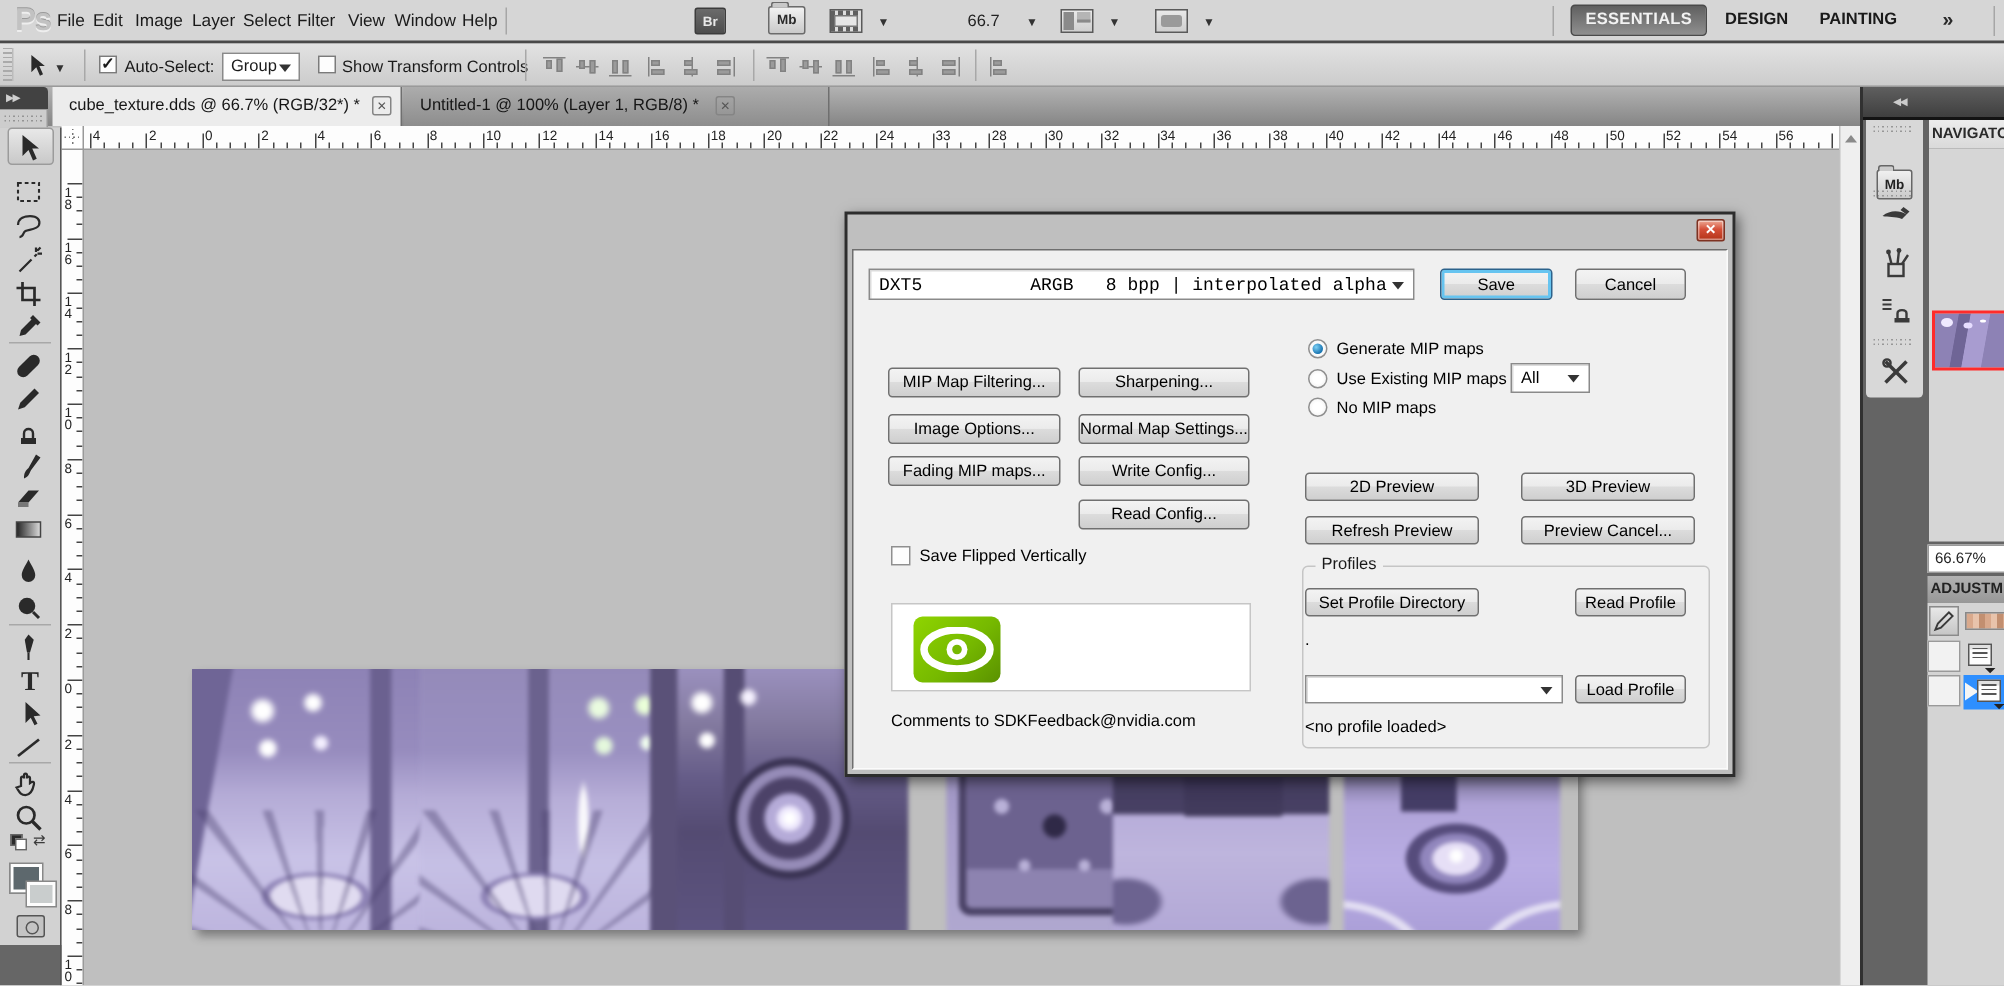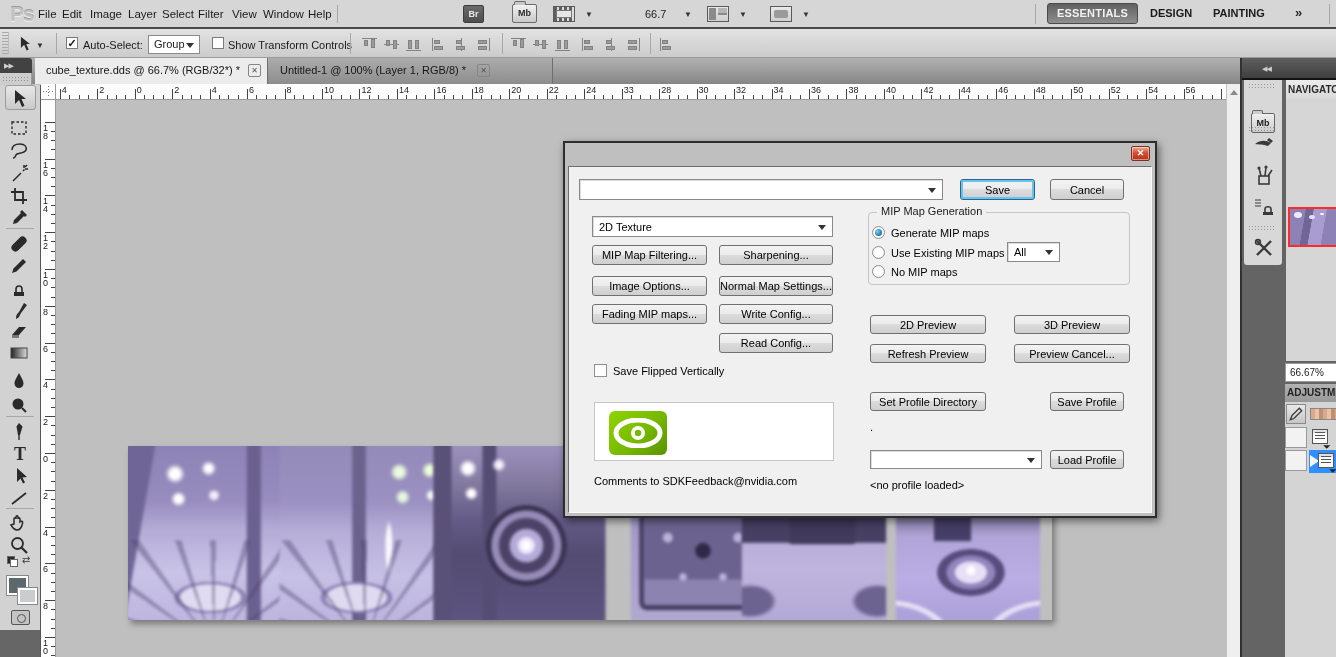--- a/index.html
+++ b/index.html
@@ -575,60 +575,57 @@
     <div class="face f6"></div>
   </div>
   <div id="vscroll">
       <div class="up"></div>
     </div>
 
   <div id="dialog">
     <div id="dlg-close">✕</div>
     <div id="dlg-body"></div>
     <div class="combo" style="left:14px;top:36px;width:364px;height:21px">
+        <span class="cval" style="font-family:'Liberation Mono',monospace;font-size:12px">DXT5          ARGB   8 bpp | interpolated alpha</span>
         <span class="caret2"></span>
       </div>
     <button class="win-btn default" style="left:395px;top:36px;width:75px;height:21px">Save</button>
     <button class="win-btn" style="left:485px;top:36px;width:74px;height:21px">Cancel</button>
-    <div class="combo" style="left:27px;top:73px;width:241px;height:21px">
-        <span class="cval">2D Texture</span>
-        <span class="caret2"></span>
-      </div>
     <div id="leftbtns"></div>
     <span class="cb2" style="left:29px;top:221px"></span>
     <span class="dlabel" style="left:48px;top:222px">Save Flipped Vertically</span>
     <div id="nv-logo">
       <div id="nv-eye">
           <svg width="50" height="30" viewBox="0 0 50 30">
             <ellipse cx="25" cy="15" rx="22" ry="13" fill="none" stroke="#fff" stroke-width="5"></ellipse>
             <circle cx="25" cy="15" r="7" fill="#fff"></circle>
             <circle cx="25" cy="15" r="3.2" fill="#76b900"></circle>
           </svg>
         </div>
     </div>
     <span class="dlabel" style="left:29px;top:332px">Comments to SDKFeedback@nvidia.com</span>
-    <div class="gbox" style="left:303px;top:69px;width:262px;height:73px">
-        <span class="glab">MIP Map Generation</span>
-      </div>
     <span class="radio sel" style="left:307px;top:83px"></span>
     <span class="dlabel" style="left:326px;top:84px">Generate MIP maps</span>
     <span class="radio" style="left:307px;top:103px"></span>
     <span class="dlabel" style="left:326px;top:104px">Use Existing MIP maps</span>
     <div class="combo" style="left:442px;top:99px;width:53px;height:20px">
         <span class="cval">All</span>
         <span class="caret2"></span>
       </div>
     <span class="radio" style="left:307px;top:122px"></span>
     <span class="dlabel" style="left:326px;top:123px">No MIP maps</span>
     <button class="win-btn" style="left:305px;top:172px;width:116px;height:19px">2D Preview</button>
     <button class="win-btn" style="left:449px;top:172px;width:116px;height:19px">3D Preview</button>
     <button class="win-btn" style="left:305px;top:201px;width:116px;height:19px">Refresh Preview</button>
     <button class="win-btn" style="left:449px;top:201px;width:116px;height:19px">Preview Cancel...</button>
+    <div class="gbox" style="left:303px;top:234px;width:272px;height:122px">
+        <span class="glab">Profiles</span>
+      </div>
     <button class="win-btn" style="left:305px;top:249px;width:116px;height:19px">Set Profile Directory</button>
-    <button class="win-btn" style="left:485px;top:249px;width:74px;height:19px">Save Profile</button>
+    <button class="win-btn" style="left:485px;top:249px;width:74px;height:19px">Read Profile</button>
     <span class="dlabel" style="left:305px;top:278px">.</span>
     <div class="combo" style="left:305px;top:307px;width:172px;height:19px">
         <span class="cval"></span>
         <span class="caret2"></span>
       </div>
     <button class="win-btn" style="left:485px;top:307px;width:74px;height:19px">Load Profile</button>
     <span class="dlabel" style="left:305px;top:336px">&lt;no profile loaded&gt;</span>
   <button class="win-btn" style="left: 27px; top: 102px; width: 115px; height: 20px;">MIP Map Filtering...</button>
       <button class="win-btn" style="left: 154px; top: 102px; width: 114px; height: 20px;">Sharpening...</button>
       <button class="win-btn" style="left: 27px; top: 133px; width: 115px; height: 20px;">Image Options...</button>

